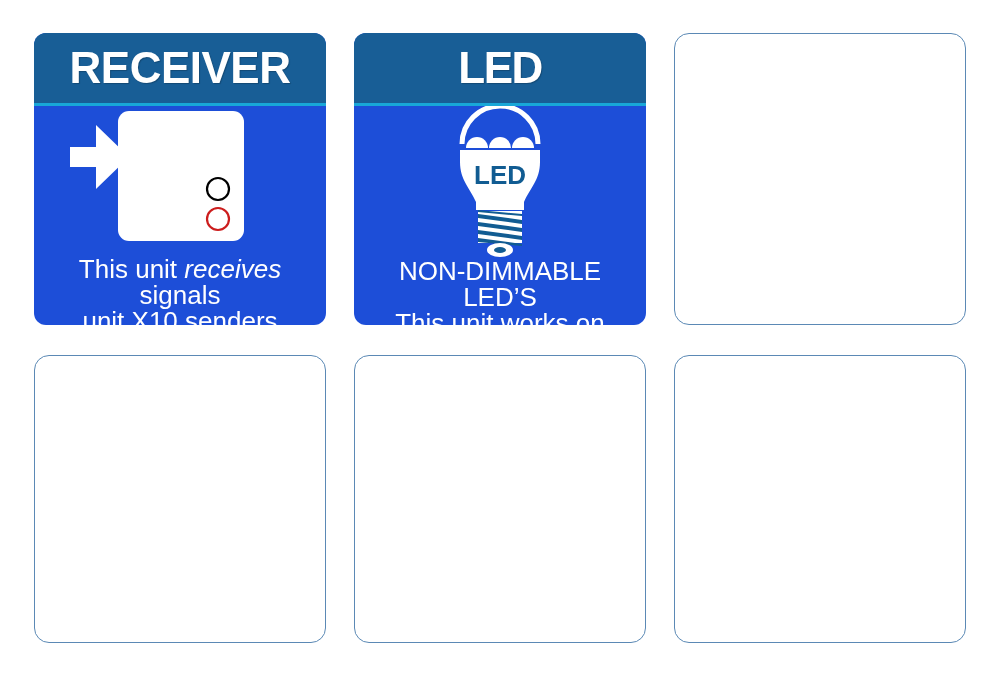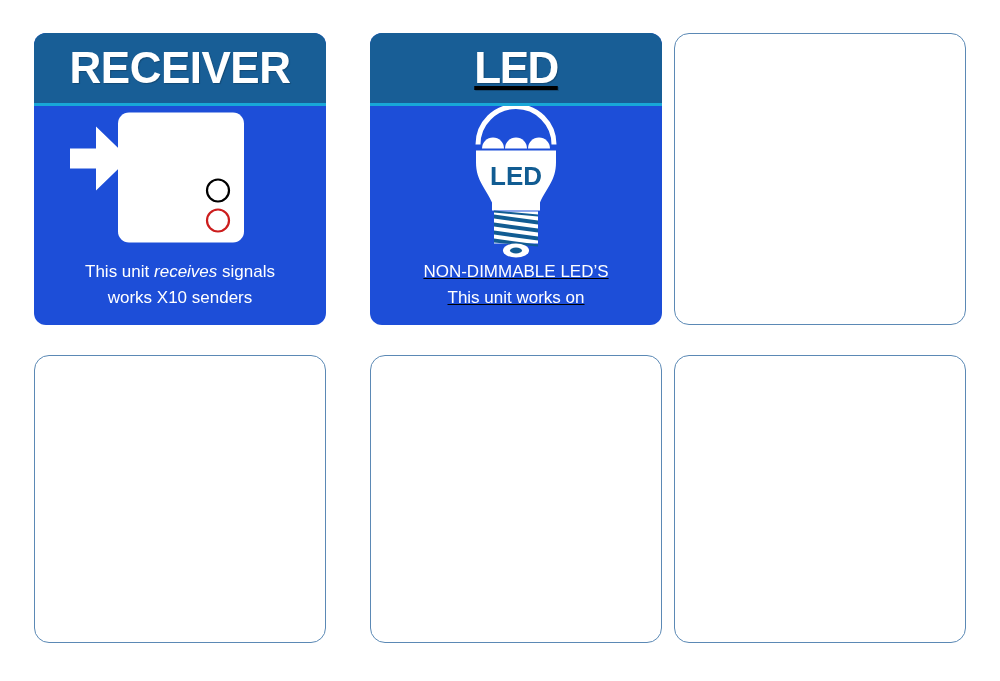--- a/index.html
+++ b/index.html
@@ -27,21 +27,21 @@
   .card {
     position: absolute;
     width: 292px;
     height: 292px;
     box-sizing: border-box;
   }
 
   .card.r1 { top: 33px; }
   .card.r2 { top: 355px; height: 288px; }
   .card.c1 { left: 34px; }
-  .card.c2 { left: 370px; text-decoration: underline; }
+  .card.c2 { left: 354px; }
   .card.c3 { left: 674px; }
 
   
   .card-empty {
     background: #ffffff;
     border: 1.4px solid #5b89b5;
     border-radius: 15px;
   }
 
   
@@ -78,21 +78,21 @@
   .badge-art {
     flex: 1 1 auto;
     position: relative;
   }
 
   .badge-caption {
     flex: none;
     padding: 0 10px 14px 10px;
     text-align: center;
     color: #ffffff;
-    font-size: 17px;
+    font-size: 26px;
     line-height: 26px;
     font-family: "Liberation Sans", sans-serif;
   }
   .badge-caption em {
     font-style: italic;
   }
 
   
   .receiver-art { width: 100%; height: 100%; display: block; }
 
@@ -119,21 +119,21 @@
         <circle cx="184" cy="83" r="11" fill="none" stroke="#000000" stroke-width="2.2"></circle>
 
         <circle cx="184" cy="113" r="11" fill="none" stroke="#cc1d1d" stroke-width="2.2"></circle>
       </svg>
     </div>
 
     <div class="badge-caption">
       <div>
         <span>This unit </span><em>receives</em><span> signals</span>
       </div>
-      <div>works X10 senders</div>
+      <div>unit X10 senders</div>
     </div>
   </div>
 
   <div class="card card-badge r1 c2">
     <div class="badge-header">
       <span class="badge-title tight">LED</span>
     </div>
 
     <div class="badge-art">
       <svg class="led-art" viewBox="0 0 292 152" preserveAspectRatio="xMidYMid meet">

